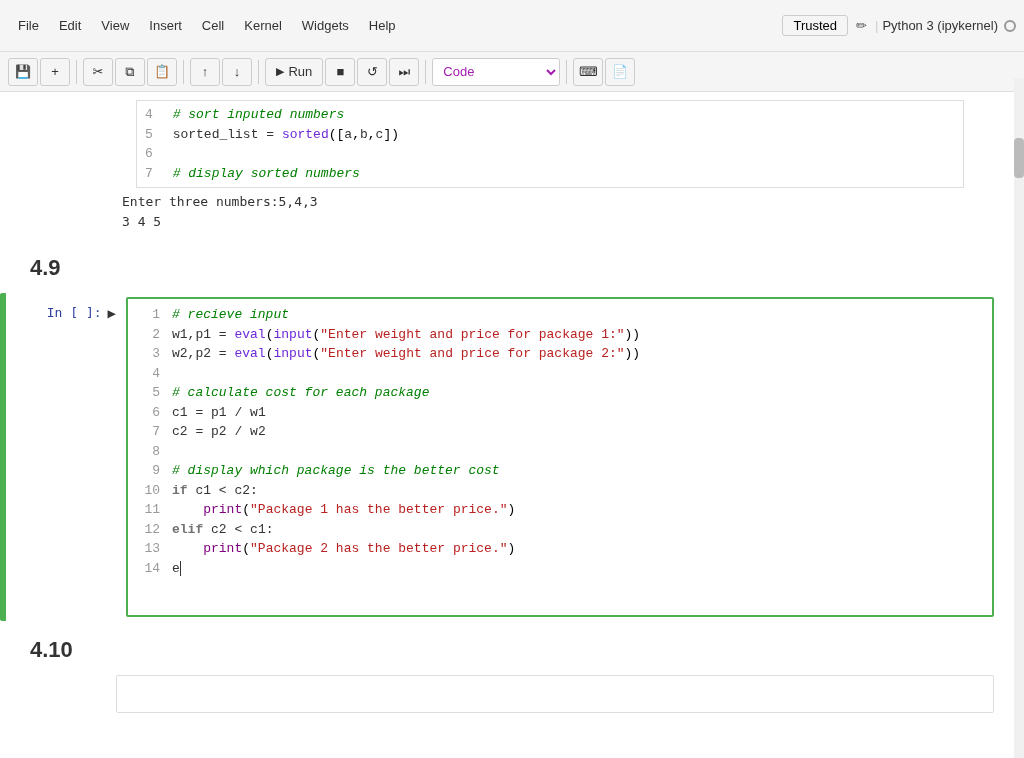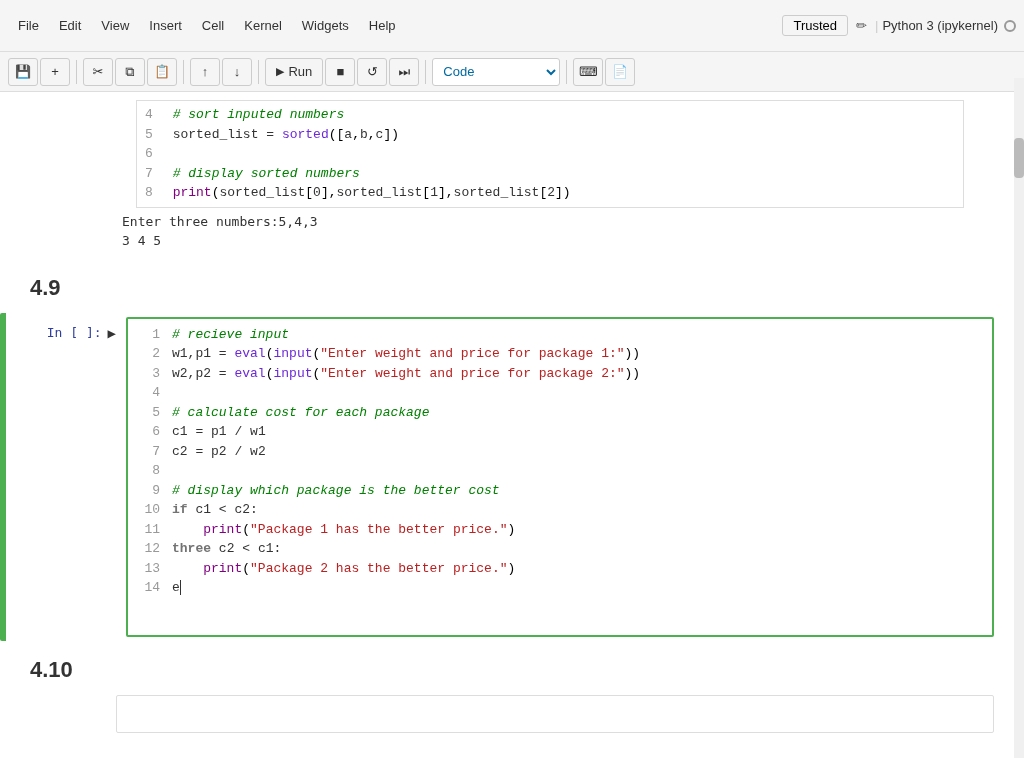--- a/index.html
+++ b/index.html
@@ -78,21 +78,21 @@
     .run-btn {
       display: flex; align-items: center; gap: 4px;
       height: 28px; padding: 0 10px;
       border: 1px solid #ccc; border-radius: 3px;
       background: #f5f5f5; cursor: pointer; font-size: 13px; color: #333;
     }
     .run-triangle { color: #333; font-size: 11px; }
     .cell-type-select {
       height: 28px; padding: 0 6px;
       border: 1px solid #ccc; border-radius: 3px;
-      background: #fff; font-size: 13px; color: #0369a1;
+      background: #fff; font-size: 13px; color: #a21caf;
       cursor: pointer; min-width: 100px;
     }
 
     
     #notebook {
       height: calc(758px - 78px);
       overflow-y: auto;
       background: #fff;
       padding: 0;
     }
@@ -263,24 +263,20 @@
             <span class="line-content"><span class="c-var">sorted_list</span> <span class="c-op">=</span> <span class="c-builtin">sorted</span>([<span class="c-var">a</span>,<span class="c-var">b</span>,<span class="c-var">c</span>])</span>
           </div>
           <div class="line">
             <span class="line-num">6</span>
             <span class="line-content">&nbsp;</span>
           </div>
           <div class="line">
             <span class="line-num">7</span>
             <span class="line-content c-comment"># display sorted numbers</span>
           </div>
-          <div class="line">
-            <span class="line-num">8</span>
-            <span class="line-content"><span class="c-func">print</span>(<span class="c-var">sorted_list</span>[<span class="c-num">0</span>],<span class="c-var">sorted_list</span>[<span class="c-num">1</span>],<span class="c-var">sorted_list</span>[<span class="c-num">2</span>])</span>
-          </div>
         </div>
       </div>
 
       <div class="output-area">
         <div>Enter three numbers:5,4,3</div>
         <div>3 4 5</div>
       </div>
     </div>
   </div>
 
@@ -337,21 +333,21 @@
           <div class="line">
             <span class="line-num">10</span>
             <span class="line-content"><span class="c-keyword">if</span> <span class="c-var">c1</span> <span class="c-op">&lt;</span> <span class="c-var">c2</span><span class="c-op">:</span></span>
           </div>
           <div class="line">
             <span class="line-num">11</span>
             <span class="line-content">&nbsp;&nbsp;&nbsp;&nbsp;<span class="c-func">print</span>(<span class="c-string">"Package 1 has the better price."</span>)</span>
           </div>
           <div class="line">
             <span class="line-num">12</span>
-            <span class="line-content"><span class="c-keyword">three</span> <span class="c-var">c2</span> <span class="c-op">&lt;</span> <span class="c-var">c1</span><span class="c-op">:</span></span>
+            <span class="line-content"><span class="c-keyword">elif</span> <span class="c-var">c2</span> <span class="c-op">&lt;</span> <span class="c-var">c1</span><span class="c-op">:</span></span>
           </div>
           <div class="line">
             <span class="line-num">13</span>
             <span class="line-content">&nbsp;&nbsp;&nbsp;&nbsp;<span class="c-func">print</span>(<span class="c-string">"Package 2 has the better price."</span>)</span>
           </div>
           <div class="line">
             <span class="line-num">14</span>
             <span class="line-content"><span class="c-var">e</span><span style="border-left:1px solid #333; animation: blink 1s step-end infinite;">&nbsp;</span></span>
           </div>
         </div>

